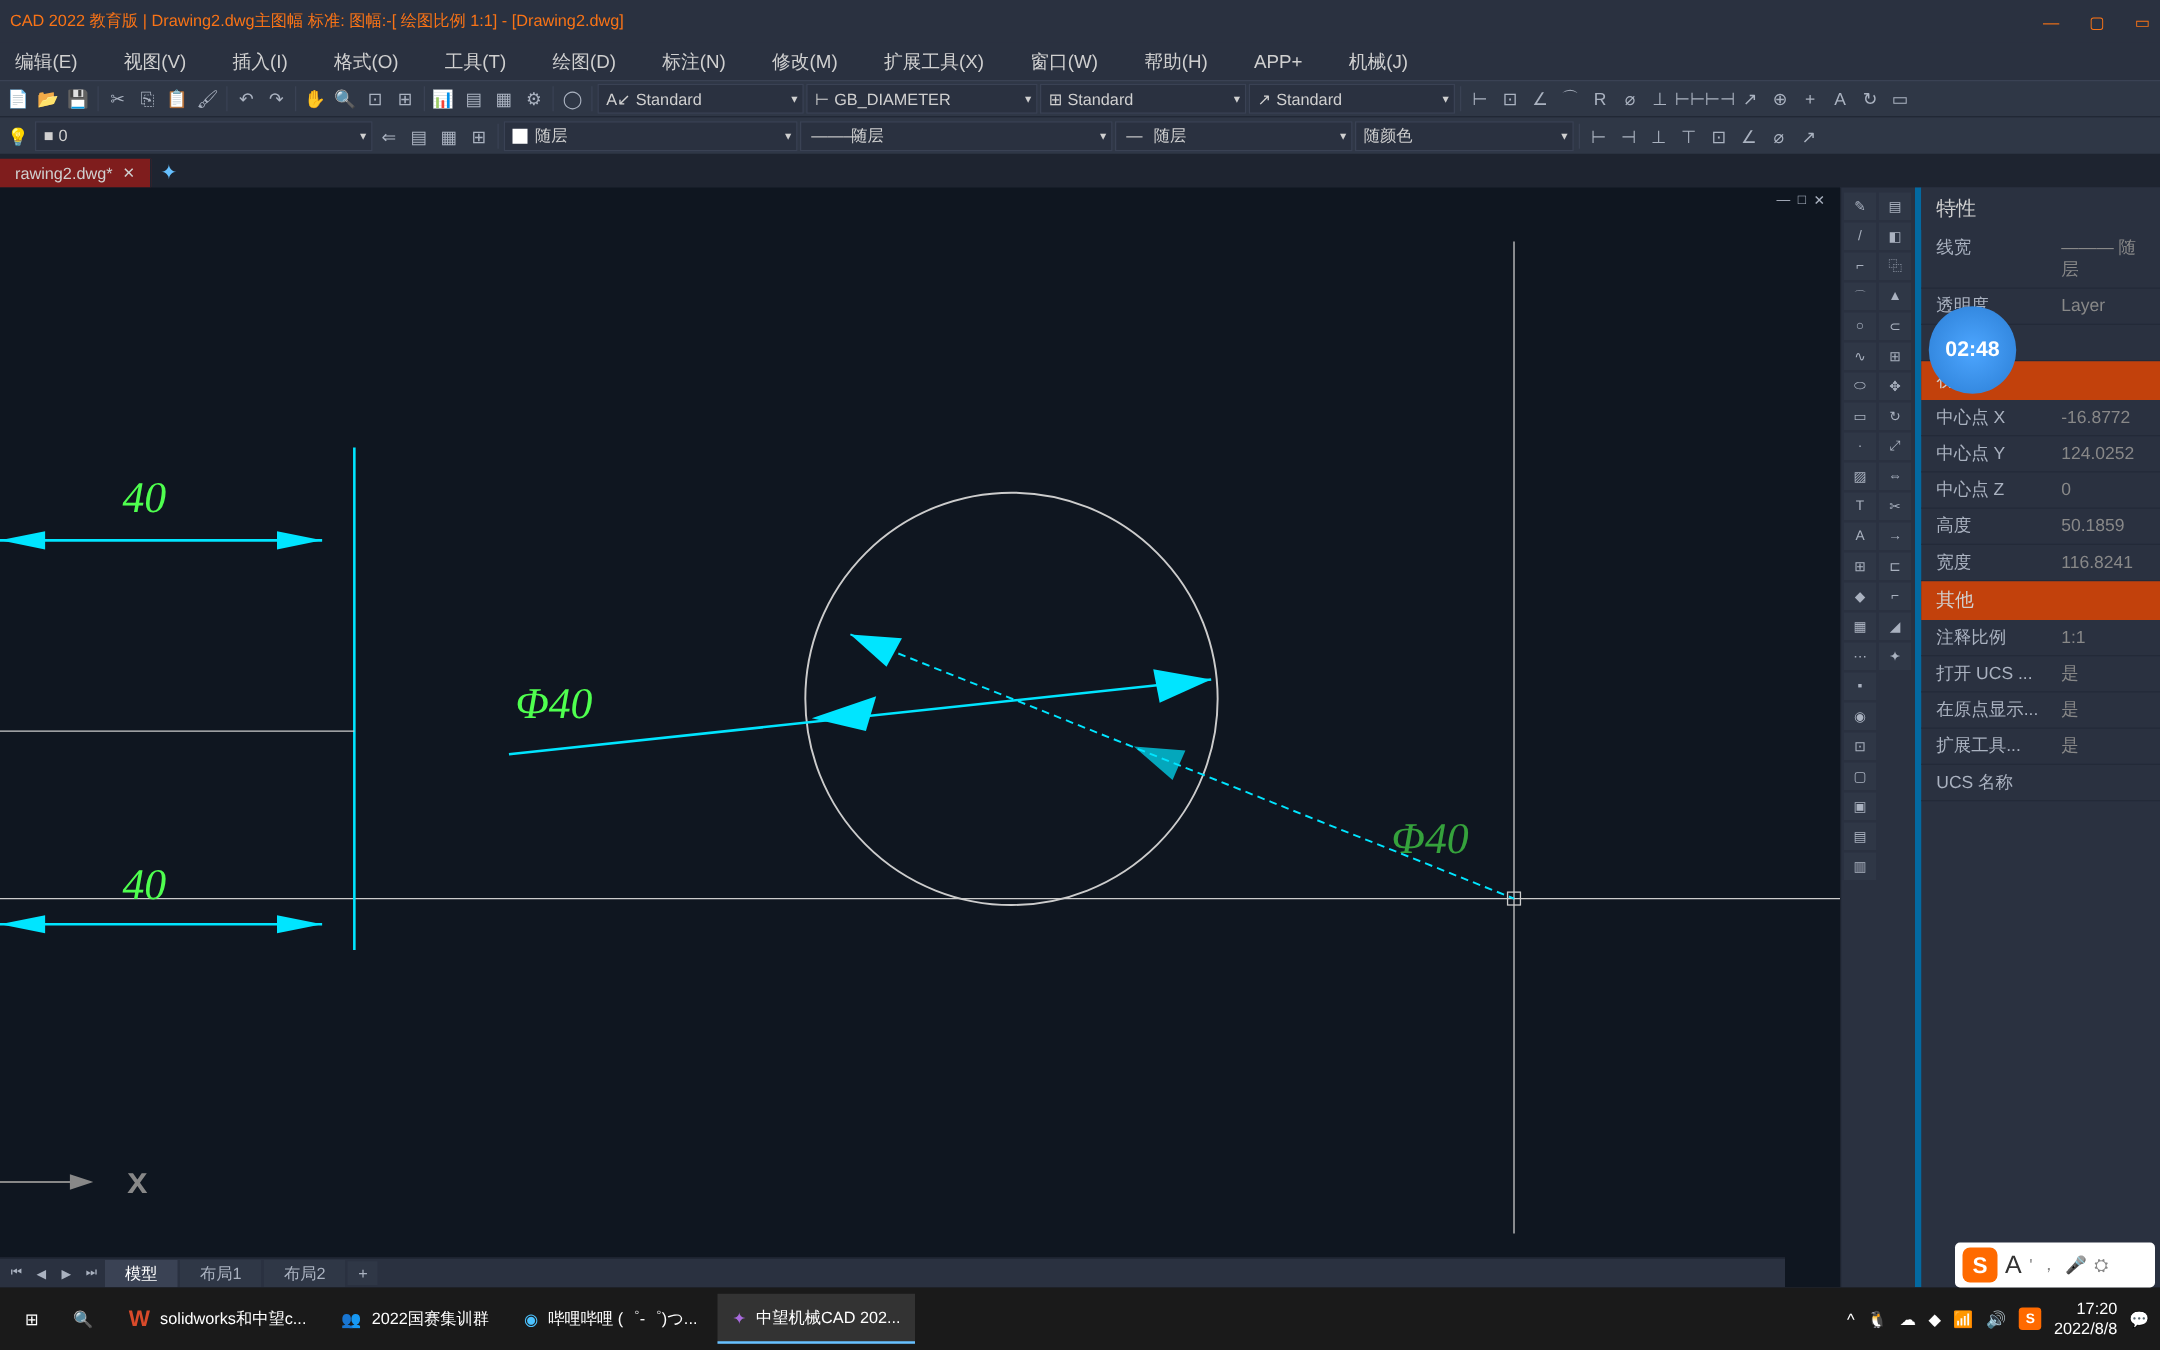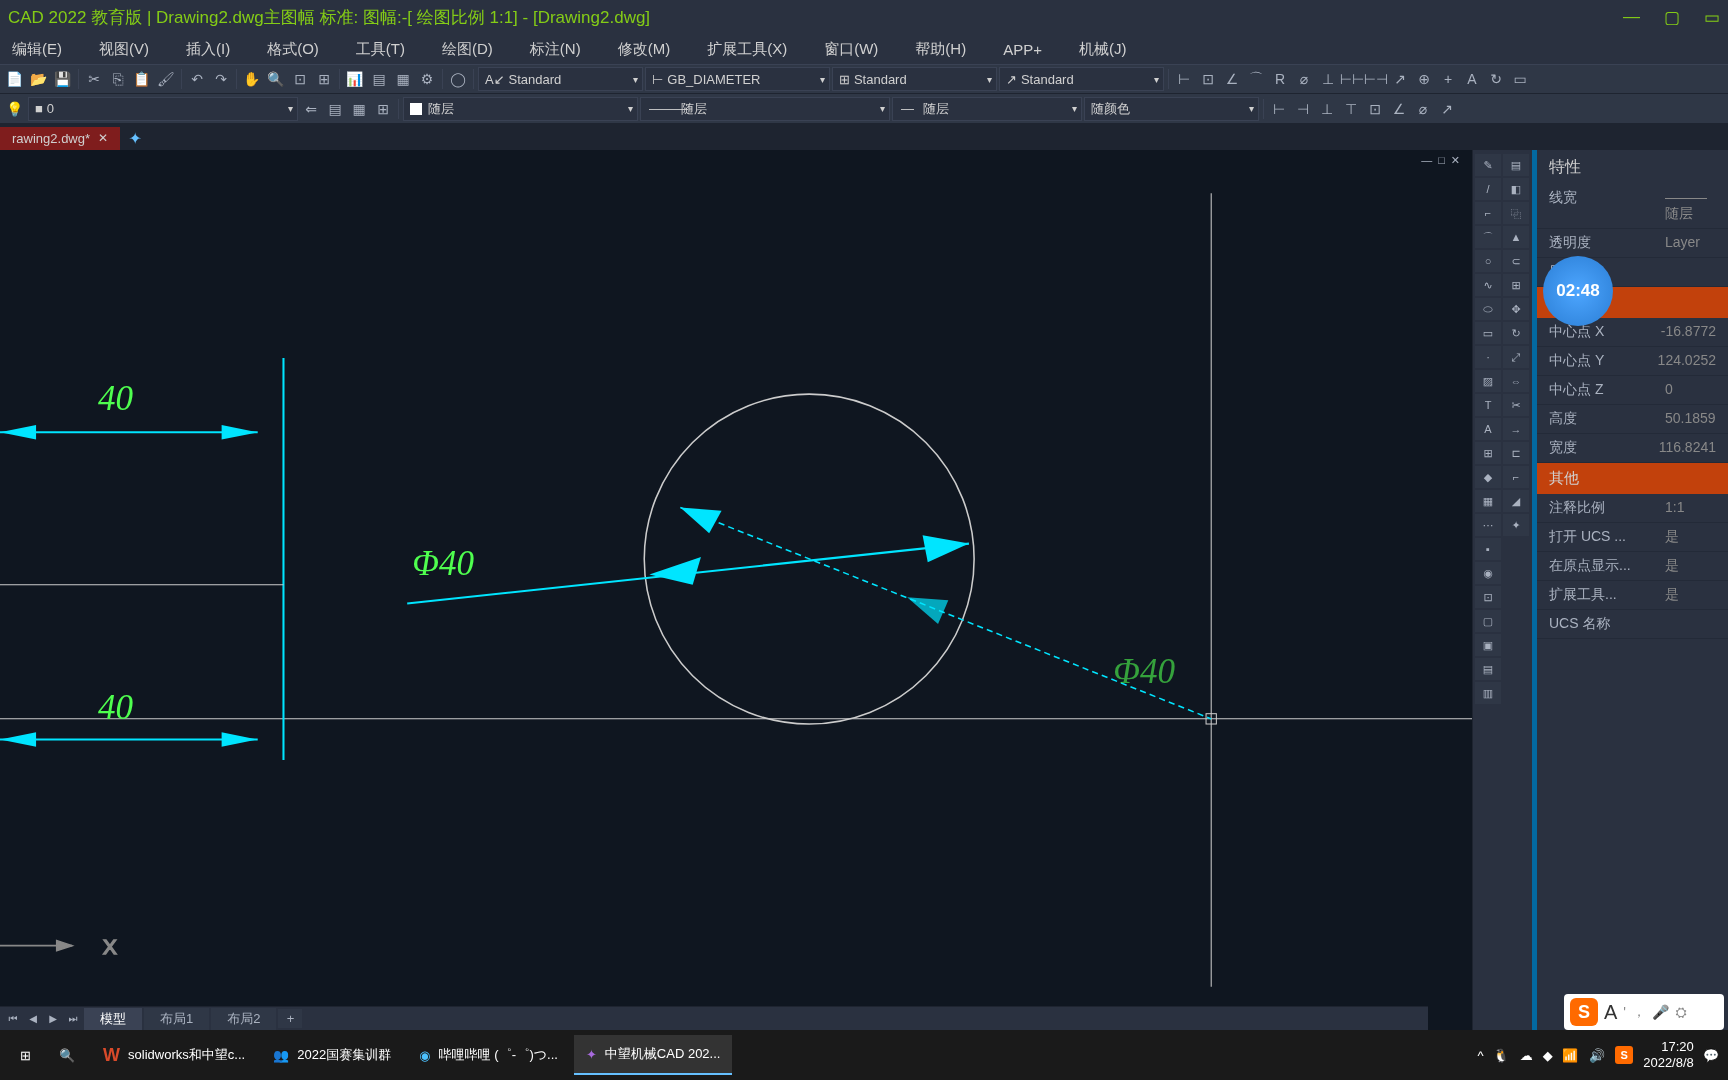--- a/index.html
+++ b/index.html
@@ -1,18 +1,18 @@
 <!DOCTYPE html>
 <html><head>
 <meta charset="utf-8">
 <style>
 * { margin: 0; padding: 0; box-sizing: border-box; font-family: "Microsoft YaHei", sans-serif; }
 body { width: 1728px; height: 1080px; background: #2a3140; color: #aab2c0; overflow: hidden; position: relative; font-size: 14px; }
 
-.titlebar { height: 32px; background: #2a3140; display: flex; align-items: center; padding: 17px 8px; color: #84cc16; font-size: 17px; }
+.titlebar { height: 32px; background: #2a3140; display: flex; align-items: center; padding: 17px 8px; color: #f97316; font-size: 13px; }
 .titlebar .win-controls { margin-left: auto; display: flex; gap: 24px; }
 .titlebar .win-controls span { cursor: pointer; }
 
 .menubar { height: 30px; background: #2a3140; display: flex; align-items: center; padding: 0 4px; gap: 21px; }
 .menubar .menu-item { padding: 4px 8px; color: #d0d0d0; font-size: 15px; cursor: pointer; }
 
 .toolbar1 { height: 30px; background: #2f3746; display: flex; align-items: center; padding: 0 4px; gap: 2px; border-top: 1px solid #3a4254; border-bottom: 1px solid #1e2430; }
 .toolbar2 { height: 30px; background: #2f3746; display: flex; align-items: center; padding: 0 4px; gap: 2px; border-bottom: 1px solid #1e2430; }
 .tb-btn { width: 22px; height: 22px; display: inline-flex; align-items: center; justify-content: center; cursor: pointer; }
 .tb-sep { width: 1px; height: 20px; background: #3a4254; margin: 0 2px; }
@@ -31,25 +31,25 @@
 .canvas-controls span { font-size: 11px; cursor: pointer; color: #aab2c0; }
 
 .toolpanels { width: 60px; background: #2a3140; display: flex; flex-direction: column; padding: 4px 2px; gap: 2px; border-left: 1px solid #1e2430; }
 .tp-row { display: flex; gap: 2px; }
 .tp-btn { width: 26px; height: 22px; background: #2f3746; cursor: pointer; display: flex; align-items: center; justify-content: center; font-size: 11px; }
 
 .proppanel { width: 196px; background: #2a3140; border-left: 5px solid #0369a1; display: flex; flex-direction: column; }
 .proppanel .ph { height: 34px; background: #2a3140; display: flex; align-items: center; padding: 0 12px; font-size: 16px; color: #d0d0d0; font-weight: 500; }
 .proppanel .sel { height: 32px; display: flex; align-items: center; padding: 0 12px; font-size: 14px; border-bottom: 1px solid #1e2430; }
 .proppanel .section { padding: 6px 12px; font-size: 15px; color: #d0d0d0; background: #c2410c; font-weight: 500; }
-.proppanel .row { display: flex; padding: 5px 12px; font-size: 14px; border-bottom: 1px solid #232a38; gap: 16px; }
+.proppanel .row { display: flex; padding: 5px 12px; font-size: 14px; border-bottom: 1px solid #232a38; }
 .proppanel .row .k { width: 100px; }
 .proppanel .row .v { flex: 1; color: #888; }
 
-.timer-bubble { position: absolute; top: 256px; right: 115px; width: 70px; height: 70px; border-radius: 50%; background: radial-gradient(circle, #4da6ff, #2a7dd4); display: flex; align-items: center; justify-content: center; color: #fff; font-size: 17px; font-weight: bold; z-index: 10; }
+.timer-bubble { position: absolute; top: 245px; right: 115px; width: 70px; height: 70px; border-radius: 50%; background: radial-gradient(circle, #4da6ff, #2a7dd4); display: flex; align-items: center; justify-content: center; color: #fff; font-size: 17px; font-weight: bold; z-index: 10; }
 
 .bottom-tabs { position: absolute; bottom: 50px; left: 0; height: 24px; background: #2a3140; display: flex; align-items: center; padding: 0 4px; gap: 2px; width: calc(100% - 300px); border-top: 1px solid #1e2430; }
 .bt-nav { width: 18px; text-align: center; cursor: pointer; font-size: 10px; }
 .bt-tab { padding: 2px 16px; background: #2f3746; font-size: 13px; cursor: pointer; }
 .bt-tab.active { background: #3a4254; color: #fff; }
 
 .statusbar { position: absolute; bottom: 25px; left: 0; right: 0; height: 25px; background: #2a3140; display: flex; align-items: center; padding: 0 8px; font-size: 13px; border-top: 1px solid #1e2430; gap: 8px; }
 .statusbar .coords { font-family: monospace; width: 210px; }
 .sb-btn { width: 22px; height: 20px; display: flex; align-items: center; justify-content: center; cursor: pointer; }
 

